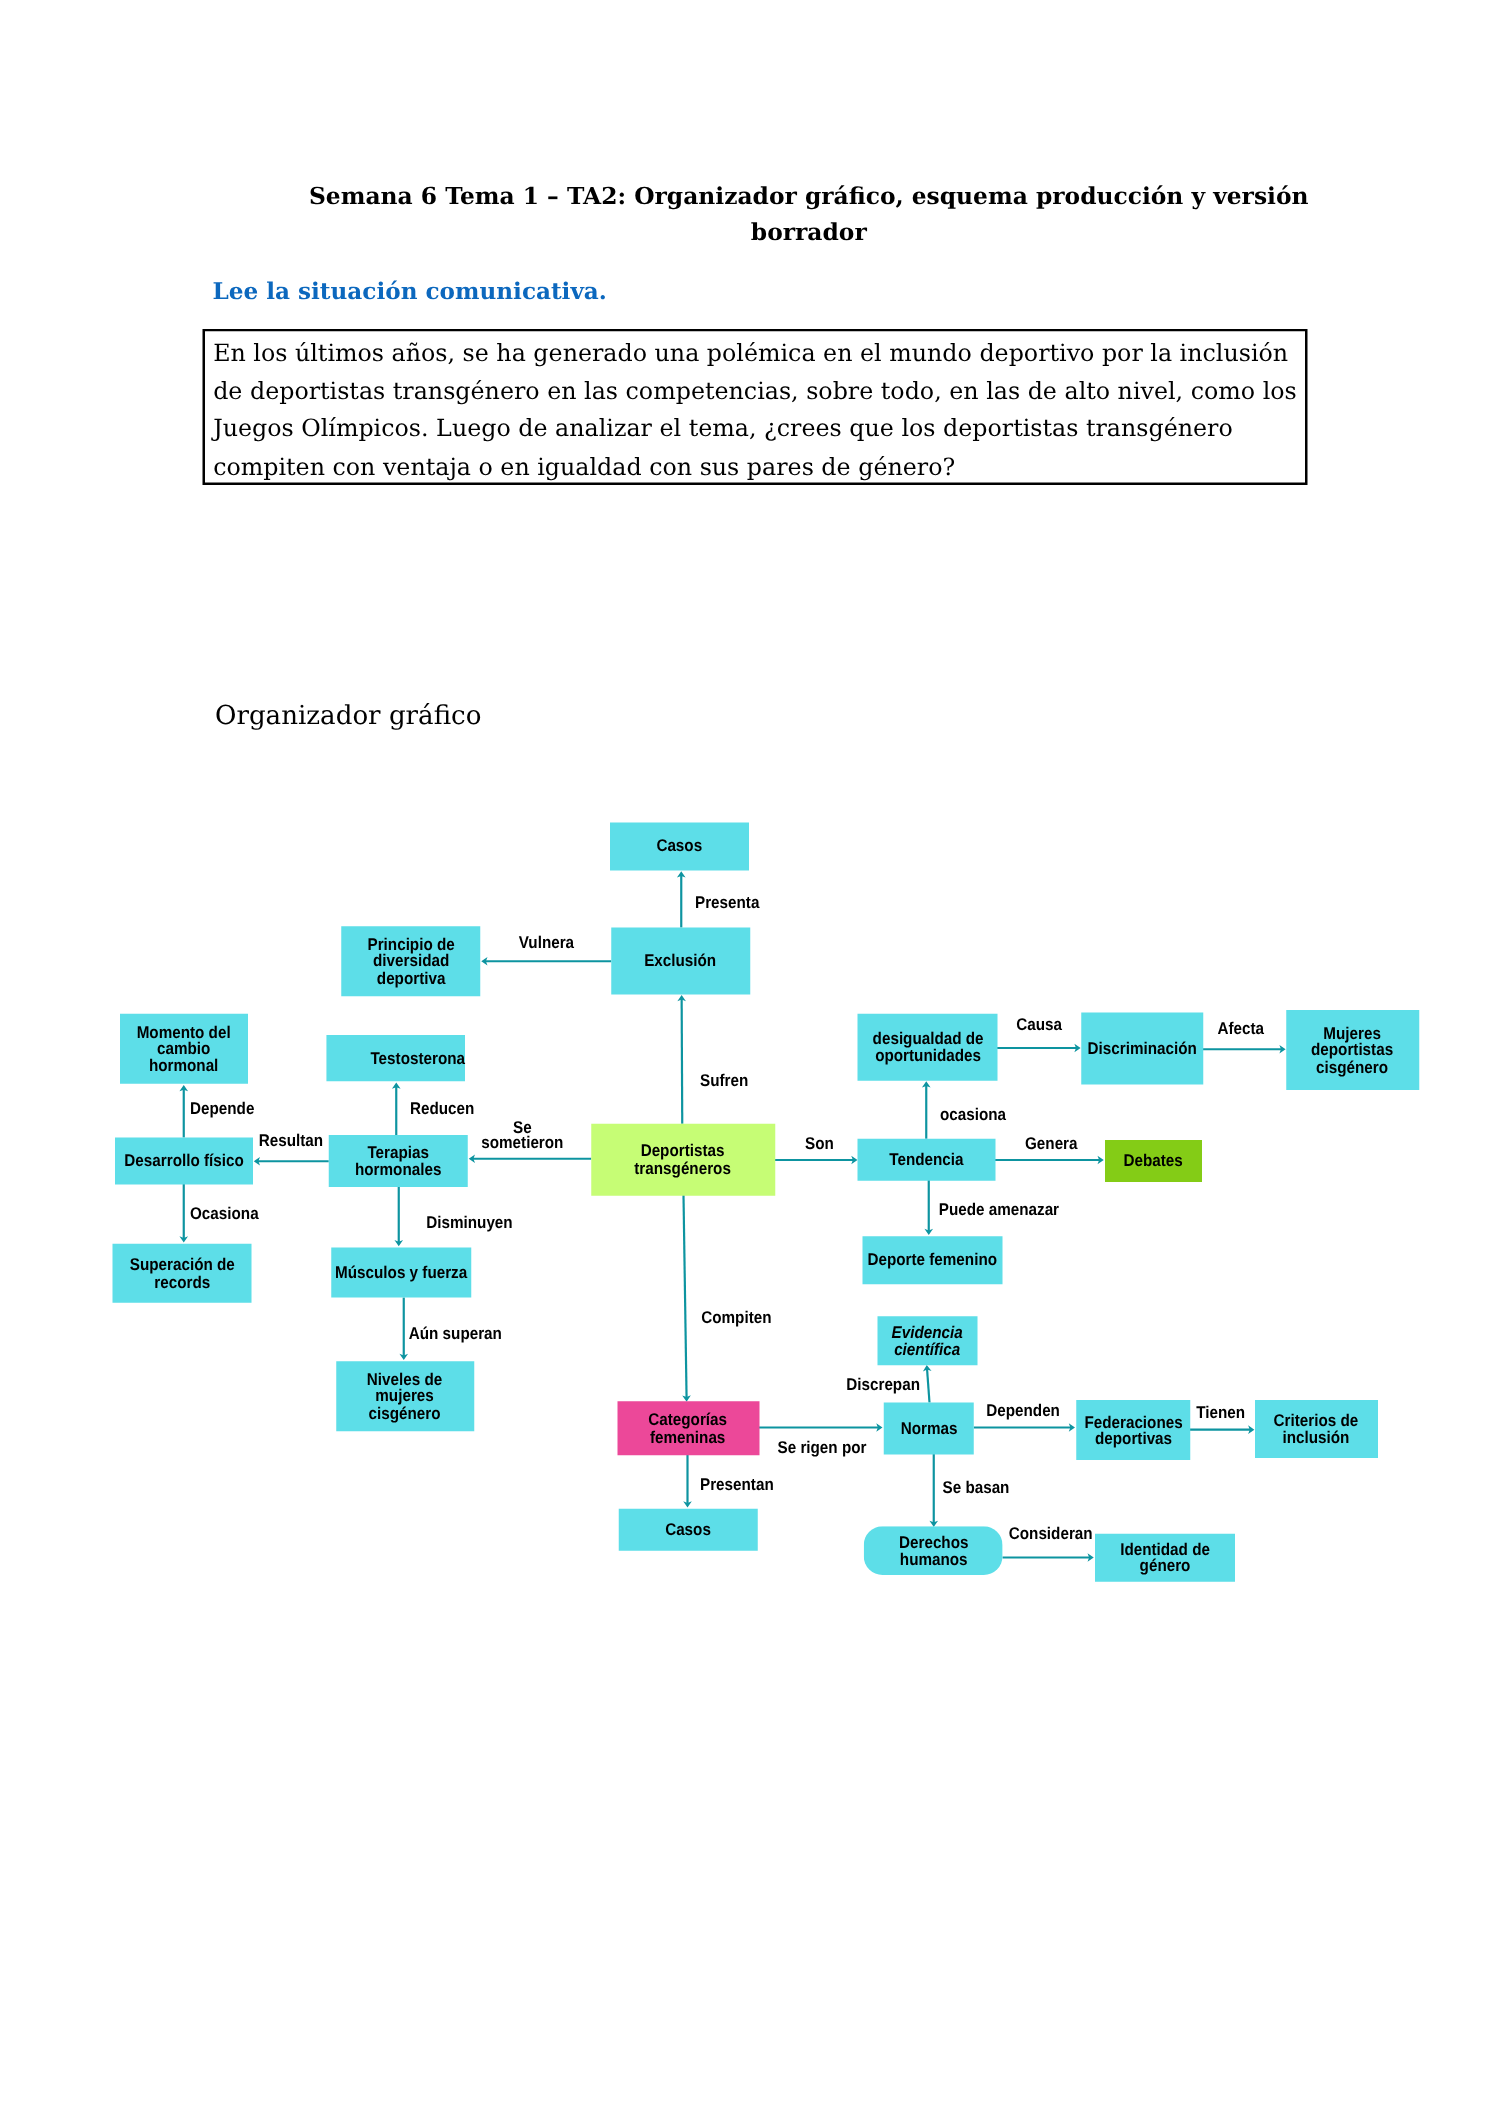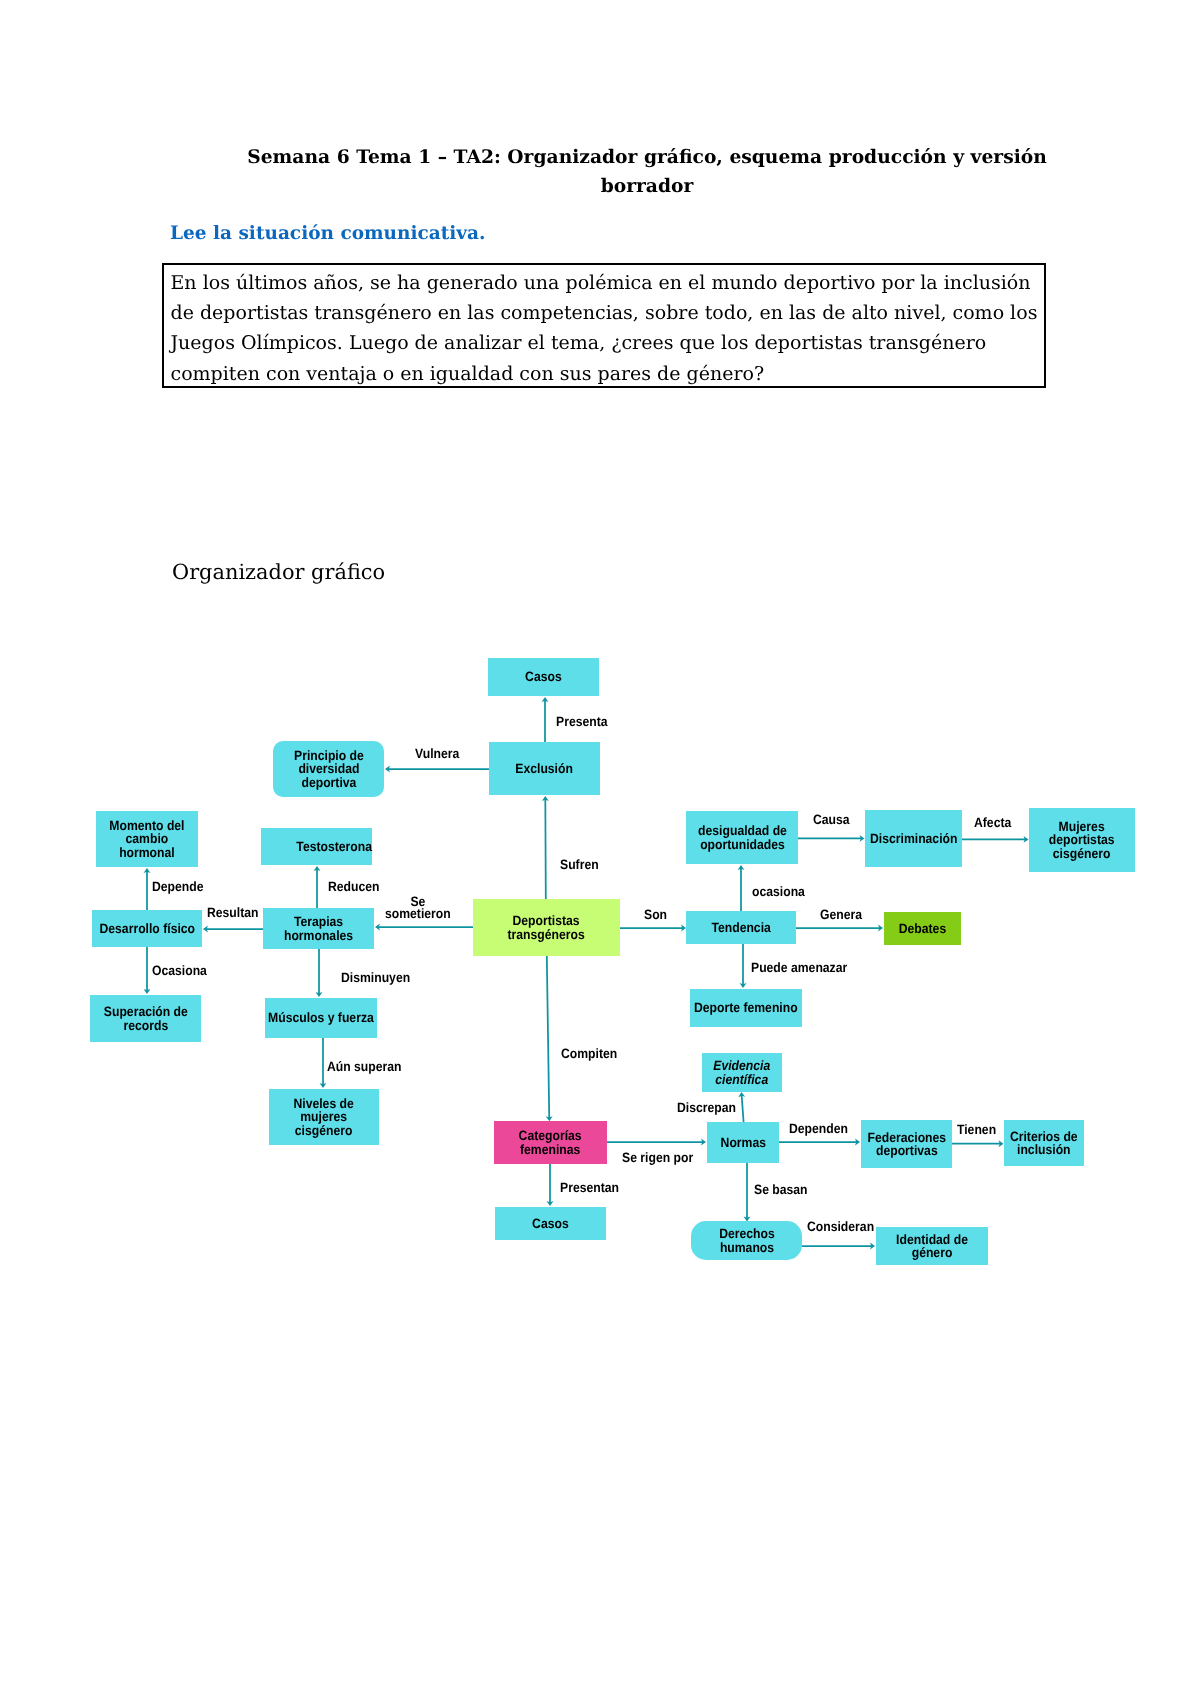--- a/index.html
+++ b/index.html
@@ -148,21 +148,21 @@
       <div class="elabel" style="left: 621.5px; top: 1150.9px;">Se rigen por</div>
       <div class="elabel" style="left: 559.9px; top: 1181.4px;">Presentan</div>
       <div class="elabel" style="left: 676.7px; top: 1101.4px;">Discrepan</div>
       <div class="elabel" style="left: 789.4px; top: 1122.4px;">Dependen</div>
       <div class="elabel" style="left: 957.3px; top: 1123.4px;">Tienen</div>
       <div class="elabel" style="left: 753.9px; top: 1183.4px;">Se basan</div>
       <div class="elabel" style="left: 806.5px; top: 1220.4px;">Consideran</div>
       <div class="node" style="left: 488px; top: 658px; width: 111px; height: 38px; background: rgb(93, 222, 232);">
         <span>Casos</span>
       </div>
-      <div class="node" style="left: 273px; top: 741px; width: 111px; height: 56px; background: rgb(93, 222, 232); border-radius: 10px;">
+      <div class="node" style="left: 273px; top: 741px; width: 111px; height: 56px; background: rgb(93, 222, 232);">
         <span>Principio de<br>diversidad<br>deportiva</span>
       </div>
       <div class="node" style="left: 489px; top: 742px; width: 111px; height: 53px; background: rgb(93, 222, 232);">
         <span>Exclusión</span>
       </div>
       <div class="node" style="left: 96px; top: 811px; width: 102px; height: 56px; background: rgb(93, 222, 232);">
         <span>Momento del<br>cambio<br>hormonal</span>
       </div>
       <div class="node" style="left: 261px; top: 828px; width: 111px; height: 37px; background: rgb(93, 222, 232); padding-left: 36px;">
         <span>Testosterona</span>
@@ -208,21 +208,21 @@
       </div>
       <div class="node" style="left: 494px; top: 1121px; width: 113px; height: 43px; background: #ec4899;">
         <span>Categorías<br>femeninas</span>
       </div>
       <div class="node" style="left: 707px; top: 1122px; width: 72px; height: 41px; background: rgb(93, 222, 232);">
         <span>Normas</span>
       </div>
       <div class="node" style="left: 861px; top: 1120px; width: 91px; height: 48px; background: rgb(93, 222, 232);">
         <span>Federaciones<br>deportivas</span>
       </div>
-      <div class="node" style="left: 1004px; top: 1120px; width: 80px; height: 46px; background: rgb(93, 222, 232);">
+      <div class="node" style="left: 1004px; top: 1120px; width: 98px; height: 46px; background: rgb(93, 222, 232);">
         <span>Criterios de<br>inclusión</span>
       </div>
       <div class="node" style="left: 495px; top: 1207px; width: 111px; height: 33px; background: rgb(93, 222, 232);">
         <span>Casos</span>
       </div>
       <div class="node" style="left: 691px; top: 1221px; width: 111px; height: 39px; background: rgb(93, 222, 232); border-radius: 15px;">
         <span>Derechos<br>humanos</span>
       </div>
       <div class="node" style="left: 876px; top: 1227px; width: 112px; height: 38px; background: rgb(93, 222, 232);">
         <span>Identidad de<br>género</span>

